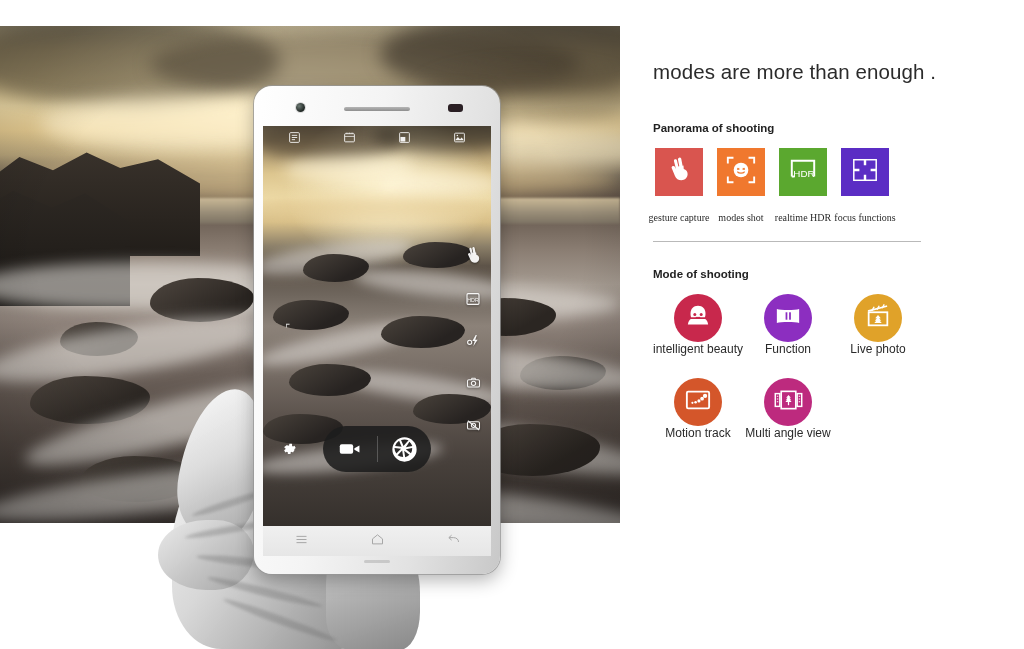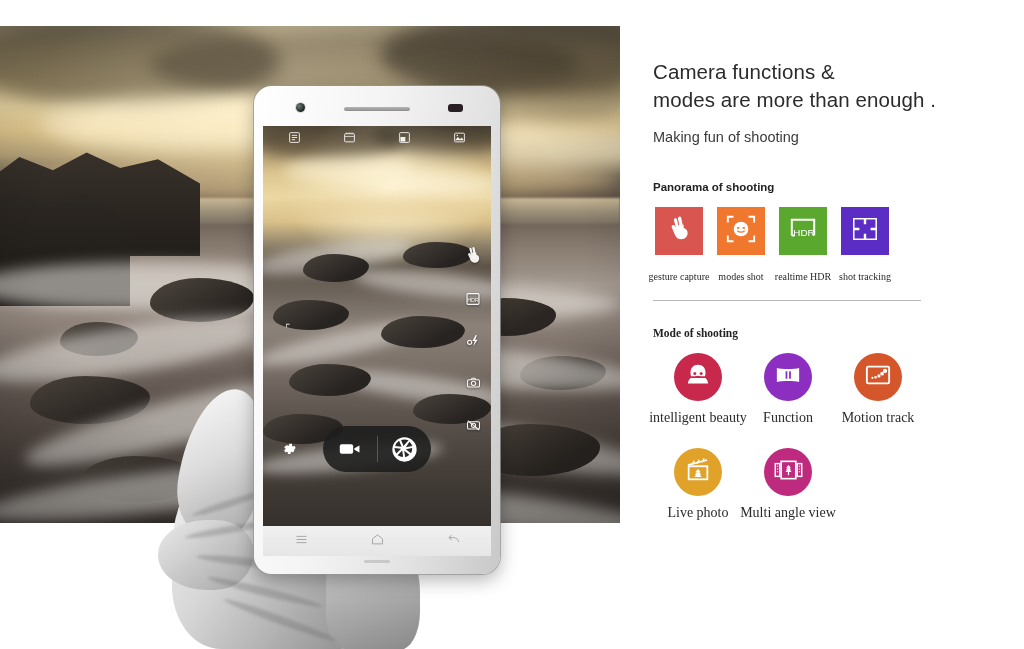--- a/index.html
+++ b/index.html
@@ -140,25 +140,25 @@
   #content{position:absolute;left:653px;top:58px;width:330px;}
   #headline{font-size:20.5px;line-height:1.38;font-weight:400;color:#2b2b2b;letter-spacing:.1px;}
   #subhead{margin-top:14px;font-size:14.5px;color:#3a3a3a;font-weight:400;}
   .section-title{font-size:11.5px;font-weight:700;color:#222;margin:0 0 14px 0;}
   #func-section{margin-top:36px;}
   .func-row{display:flex;gap:10px;}
   .func-item{width:52px;display:flex;flex-direction:column;align-items:center;}
   .func-tile{width:48px;height:48px;display:flex;align-items:center;justify-content:center;}
   .func-label{margin-top:16px;font-size:10px;color:#2a2a2a;white-space:nowrap;text-align:center;font-family:Liberation Serif, serif;}
   .divider{height:1px;background:#b9b9b9;margin:18px 0 0 0;width:268px;}
-  #mode-section{margin-top:26px;font-family:Liberation Serif, serif;}
+  #mode-section{margin-top:26px;}
   .mode-grid{display:flex;flex-wrap:wrap;}
   .mode-item{width:90px;margin-bottom:22px;display:flex;flex-direction:column;align-items:center;}
   .mode-circle{width:48px;height:48px;border-radius:50%;display:flex;align-items:center;justify-content:center;}
-  .mode-label{margin-top:9px;font-size:14px;color:#2a2a2a;white-space:nowrap;text-align:left;}
+  .mode-label{font-size:12px;color:#2a2a2a;white-space:nowrap;text-align:left;}
 </style>
 </head>
 <body>
 
 <div id="photo-panel">
   <div class="sun"></div>
   <div class="cloud c1"></div>
   <div class="cloud c2"></div>
   <div class="cloud c3"></div>
   <div class="cloud c7"></div>
@@ -339,25 +339,23 @@
       </svg>
     </span>
   </div>
   <div class="chin"></div>
   <div class="logo-dot"></div>
 </div>
 
 <div id="content">
 
   <div id="headline">
-    <div>Camera functions &amp;</div>
     <div>modes are more than enough .</div>
   </div>
 
-  <div id="subhead">Making fun of shooting</div>
 
   <div id="func-section">
     <div class="section-title">Panorama of shooting</div>
     <div class="func-row">
 
       <div class="func-item">
         <div class="func-tile" style="background:#d9554f">
           <span>
             <svg width="22" height="26" viewBox="0 0 24 28" fill="#fff">
               <path d="M7.6 2.4c1-.4 2 .2 2.2 1.2l1.5 6.6 1-.2-1.4-7.3c-.2-1 .4-2 1.4-2.2 1-.2 2 .5 2.2 1.5l1.4 7.3 1-.1.3 3.6c2.5.7 4.2 2.8 4.2 5.6 0 3.8-3 6.8-6.8 6.8-3.2 0-5.9-1.8-7-4.7l-3.5-8.3c-.4-1 0-2.1 1-2.5s2.1 0 2.5.9l1.1 2.3L6.6 4.7c-.3-1 .1-2 1-2.3z"></path>
@@ -396,21 +394,21 @@
 
       <div class="func-item">
         <div class="func-tile" style="background:#5b2dc4">
           <span>
             <svg width="30" height="28" viewBox="0 0 32 30" fill="none" stroke="#fff" stroke-width="1.6">
               <rect x="4" y="4" width="24" height="22"></rect>
               <path d="M16 4v6M16 20v6M4 15h6M22 15h6" stroke-width="2.6"></path>
             </svg>
           </span>
         </div>
-        <div class="func-label">shot tracking</div>
+        <div class="func-label">focus functions</div>
       </div>
 
     </div>
     <div class="divider"></div>
   </div>
 
   <div id="mode-section">
     <div class="section-title">Mode of shooting</div>
     <div class="mode-grid">
 
@@ -433,53 +431,53 @@
         <div class="mode-circle" style="background:#8c2ec0">
           <span>
             <svg width="30" height="26" viewBox="0 0 32 28" fill="#fff">
               <path d="M4 6.5c4 1.4 20 1.4 24 0v15c-4-1.4-20-1.4-24 0v-15z"></path>
               <rect x="13.4" y="10" width="1.9" height="8" fill="#8c2ec0"></rect>
               <rect x="17.2" y="10" width="1.9" height="8" fill="#8c2ec0"></rect>
             </svg>
           </span>
         </div>
         <div class="mode-label">Function</div>
+      </div>
+
+      <div class="mode-item">
+        <div class="mode-circle" style="background:#e0a229">
+          <span>
+            <svg width="30" height="28" viewBox="0 0 32 30" fill="none">
+              <path d="M6 9.5L25 4.5" stroke="#fff" stroke-width="1.8" stroke-linecap="round"></path>
+              <path d="M9.5 9.3l2.4-4.2M15 8.1l2.3-4.1M20.4 6.7l2.3-4.1" stroke="#fff" stroke-width="1.5"></path>
+              <rect x="6" y="11" width="20" height="14" stroke="#fff" stroke-width="1.9"></rect>
+              <path d="M16 14l3 3.4h-1.8l2.2 2.6h-1.6l2.2 2.6h-8l2.2-2.6h-1.6l2.2-2.6H13z" fill="#fff"></path>
+            </svg>
+          </span>
+        </div>
+        <div class="mode-label">Live photo</div>
       </div>
 
       <div class="mode-item">
         <div class="mode-circle" style="background:#d4562a">
           <span>
             <svg width="30" height="26" viewBox="0 0 32 28" fill="none">
               <rect x="4" y="5" width="24" height="18" rx="1.4" stroke="#fff" stroke-width="2"></rect>
               <circle cx="10" cy="17" r="1.2" fill="#fff"></circle>
               <circle cx="13.4" cy="16.4" r="1.4" fill="#fff"></circle>
               <circle cx="17" cy="15" r="1.7" fill="#fff"></circle>
               <circle cx="20.4" cy="12.6" r="2" fill="#fff"></circle>
               <circle cx="23.6" cy="9.6" r="2.3" fill="#fff"></circle>
             </svg>
           </span>
         </div>
         <div class="mode-label">Motion track</div>
       </div>
 
       <div class="mode-item">
-        <div class="mode-circle" style="background:#e0a229">
-          <span>
-            <svg width="30" height="28" viewBox="0 0 32 30" fill="none">
-              <path d="M6 9.5L25 4.5" stroke="#fff" stroke-width="1.8" stroke-linecap="round"></path>
-              <path d="M9.5 9.3l2.4-4.2M15 8.1l2.3-4.1M20.4 6.7l2.3-4.1" stroke="#fff" stroke-width="1.5"></path>
-              <rect x="6" y="11" width="20" height="14" stroke="#fff" stroke-width="1.9"></rect>
-              <path d="M16 14l3 3.4h-1.8l2.2 2.6h-1.6l2.2 2.6h-8l2.2-2.6h-1.6l2.2-2.6H13z" fill="#fff"></path>
-            </svg>
-          </span>
-        </div>
-        <div class="mode-label">Live photo</div>
-      </div>
-
-      <div class="mode-item">
         <div class="mode-circle" style="background:#bd2a7e">
           <span>
             <svg width="31" height="26" viewBox="0 0 34 28" fill="none">
               <rect x="2.5" y="7" width="5" height="14" stroke="#fff" stroke-width="1.6"></rect>
               <rect x="9" y="4.5" width="16" height="19" stroke="#fff" stroke-width="1.8"></rect>
               <rect x="26.5" y="7" width="5" height="14" stroke="#fff" stroke-width="1.6"></rect>
               <path d="M17 8.5l2.6 3h-1.6l1.9 2.3h-1.4l1.9 2.3h-6.8l1.9-2.3h-1.4l1.9-2.3h-1.6z" fill="#fff"></path>
               <path d="M17 16.1v3.6" stroke="#fff" stroke-width="1.4"></path>
               <path d="M4.2 10h1.6M4.2 13h1.6M4.2 16h1.6M28.2 10h1.6M28.2 13h1.6M28.2 16h1.6" stroke="#fff" stroke-width="1.1"></path>
             </svg>

